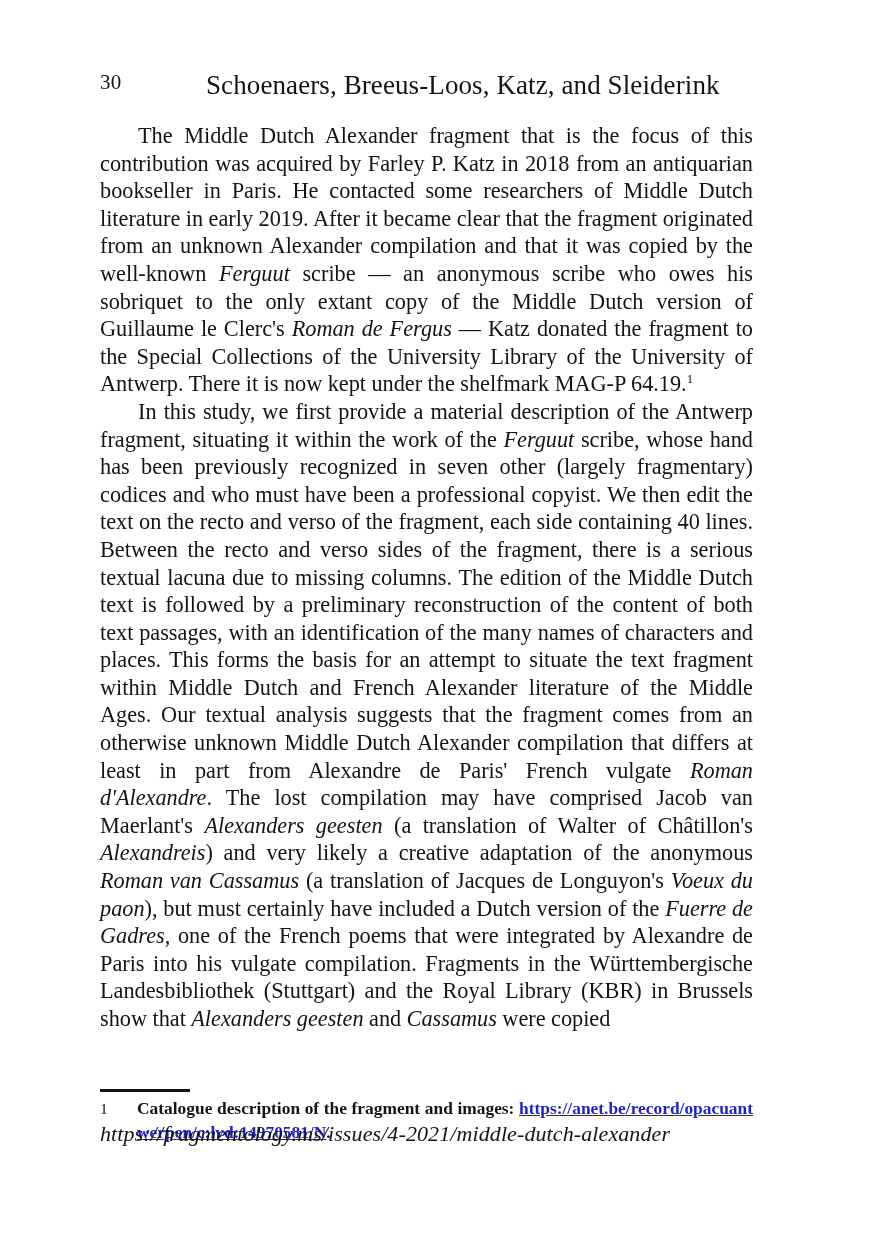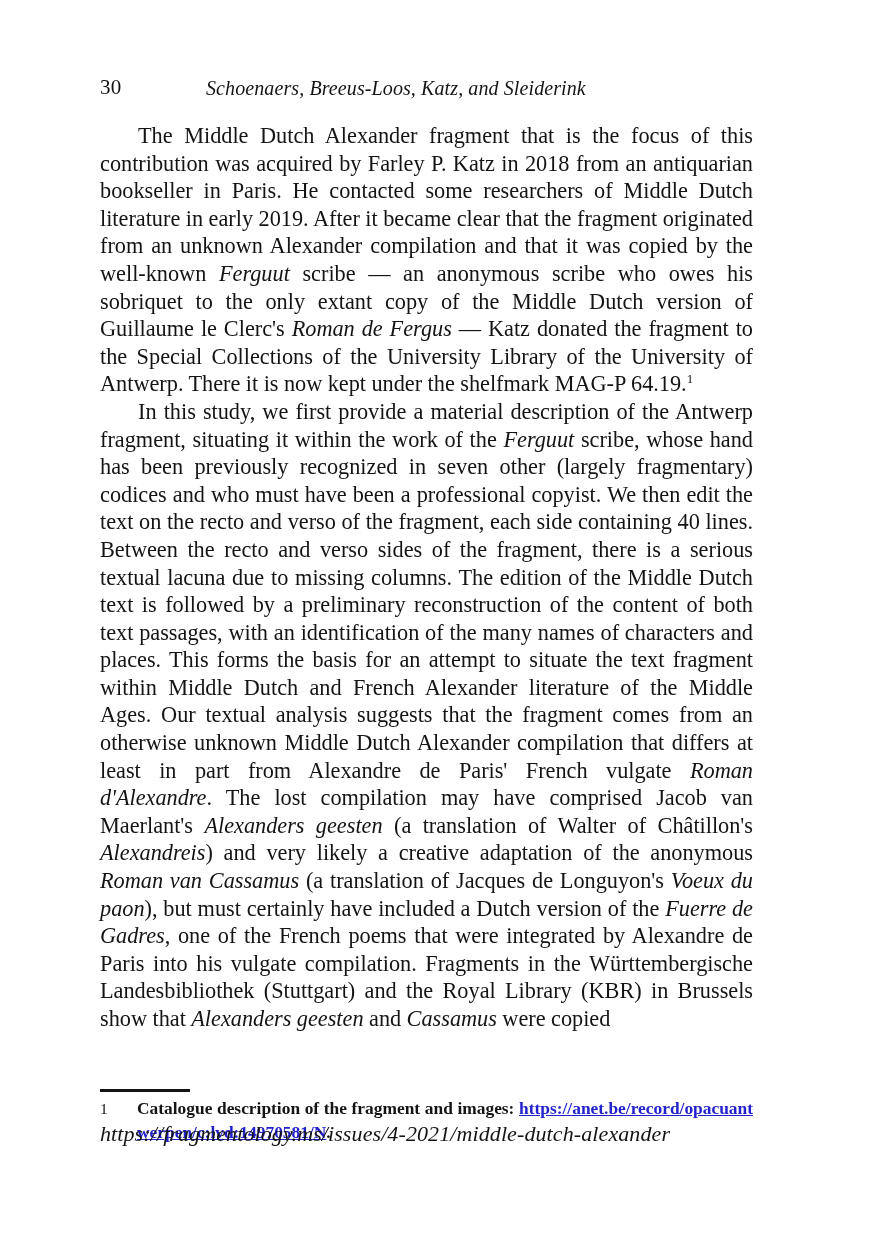--- a/index.html
+++ b/index.html
@@ -21,32 +21,31 @@
   }
 
   
   .running-head {
     position: absolute;
     left: 100px;
     top: 70px;
     width: 653px;
     height: 30px;
     display: flex;
-    align-items: flex-end;
+    align-items: flex-start;
   }
   .folio {
     font-size: 21px;
     font-style: normal;
     letter-spacing: 0.2px;
     width: 106px;
     flex: 0 0 106px;
   }
   .head-authors {
-    font-size: 20px;
-    font-style: italic;
+    font-size: 27px;
     letter-spacing: 0.1px;
   }
 
   
   .textblock {
     position: absolute;
     left: 100px;
     top: 122px;
     width: 653px;
   }

